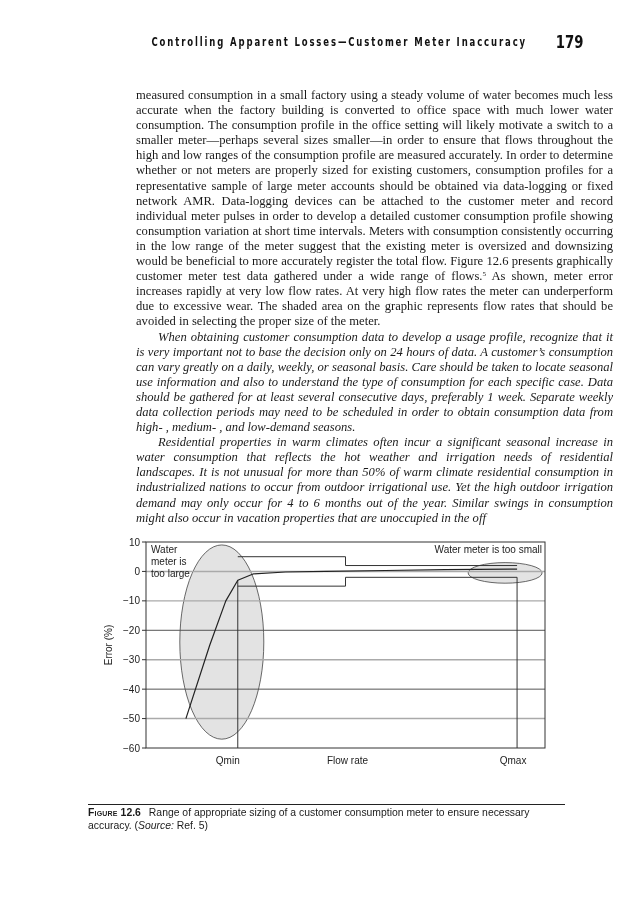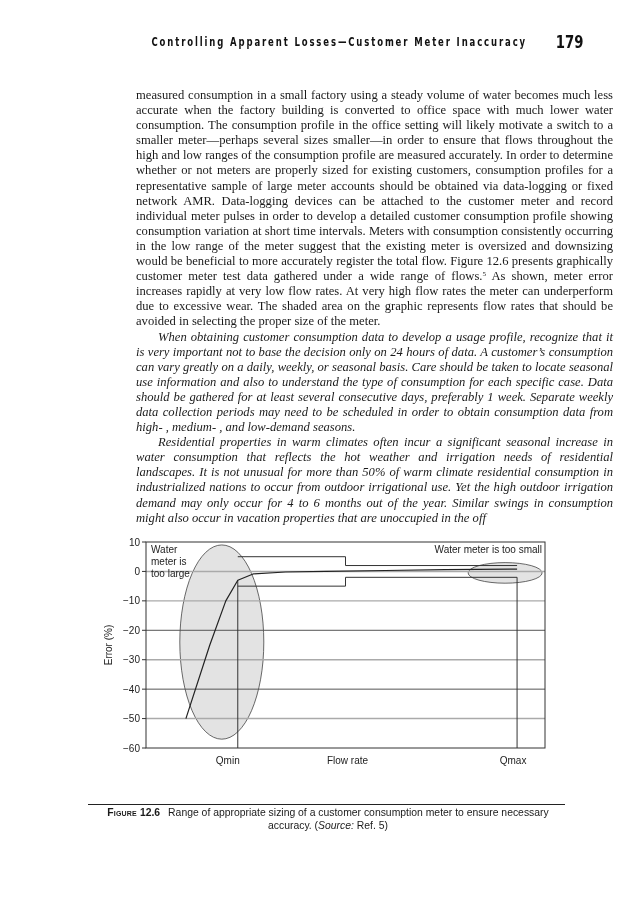--- a/index.html
+++ b/index.html
@@ -8,21 +8,21 @@
   .running-title { position: absolute; right: 58px; top: 3px; font-family: "DejaVu Sans Condensed", "DejaVu Sans", sans-serif; font-weight: bold; font-size: 11.5px; letter-spacing: 2.3px; color: #111; white-space: nowrap; transform: scaleX(0.82); transform-origin: right center; }
   .page-number { position: absolute; right: 2px; top: 0px; font-family: "DejaVu Sans", sans-serif; font-weight: bold; font-size: 17px; color: #111; transform: scaleX(0.78); transform-origin: right center; }
   .body-text { position: absolute; left: 88px; top: 88px; width: 477px; font-size: 12.6px; line-height: 15.1px; text-align: justify; hyphens: manual; margin-left: 48px; }
   .body-text p { margin: 0; }
   .body-text p.indent { text-indent: 22px; font-style: italic; }
   sup { font-size: 7px; vertical-align: 4px; line-height: 0; }
   .chart { position: absolute; left: 100px; top: 532px; width: 470px; height: 240px; }
   .chart svg { position: absolute; left: 0; top: 0; }
   .chart text { font-family: "Liberation Sans", sans-serif; fill: #222; }
   .caption-rule { position: absolute; left: 88px; top: 804px; width: 477px; height: 1px; background: #222; }
-  .caption { position: absolute; left: 88px; top: 807px; width: 480px; font-family: "Liberation Sans", sans-serif; font-size: 10.4px; line-height: 12.6px; color: #1a1a1a; text-align: center; }
+  .caption { position: absolute; left: 88px; top: 807px; width: 480px; font-family: "Liberation Sans", sans-serif; font-size: 10.4px; line-height: 12.6px; color: #1a1a1a; }
   .fig-label { font-weight: bold; font-variant: small-caps; letter-spacing: 0.2px; }
   .fig-num { font-weight: bold; margin-right: 8px; }
 </style>
 </head>
 <body>
 
 <div class="running-head">
   <span class="running-title">Controlling Apparent Losses—Customer Meter Inaccuracy</span>
   <span class="page-number">179</span>
 </div>

